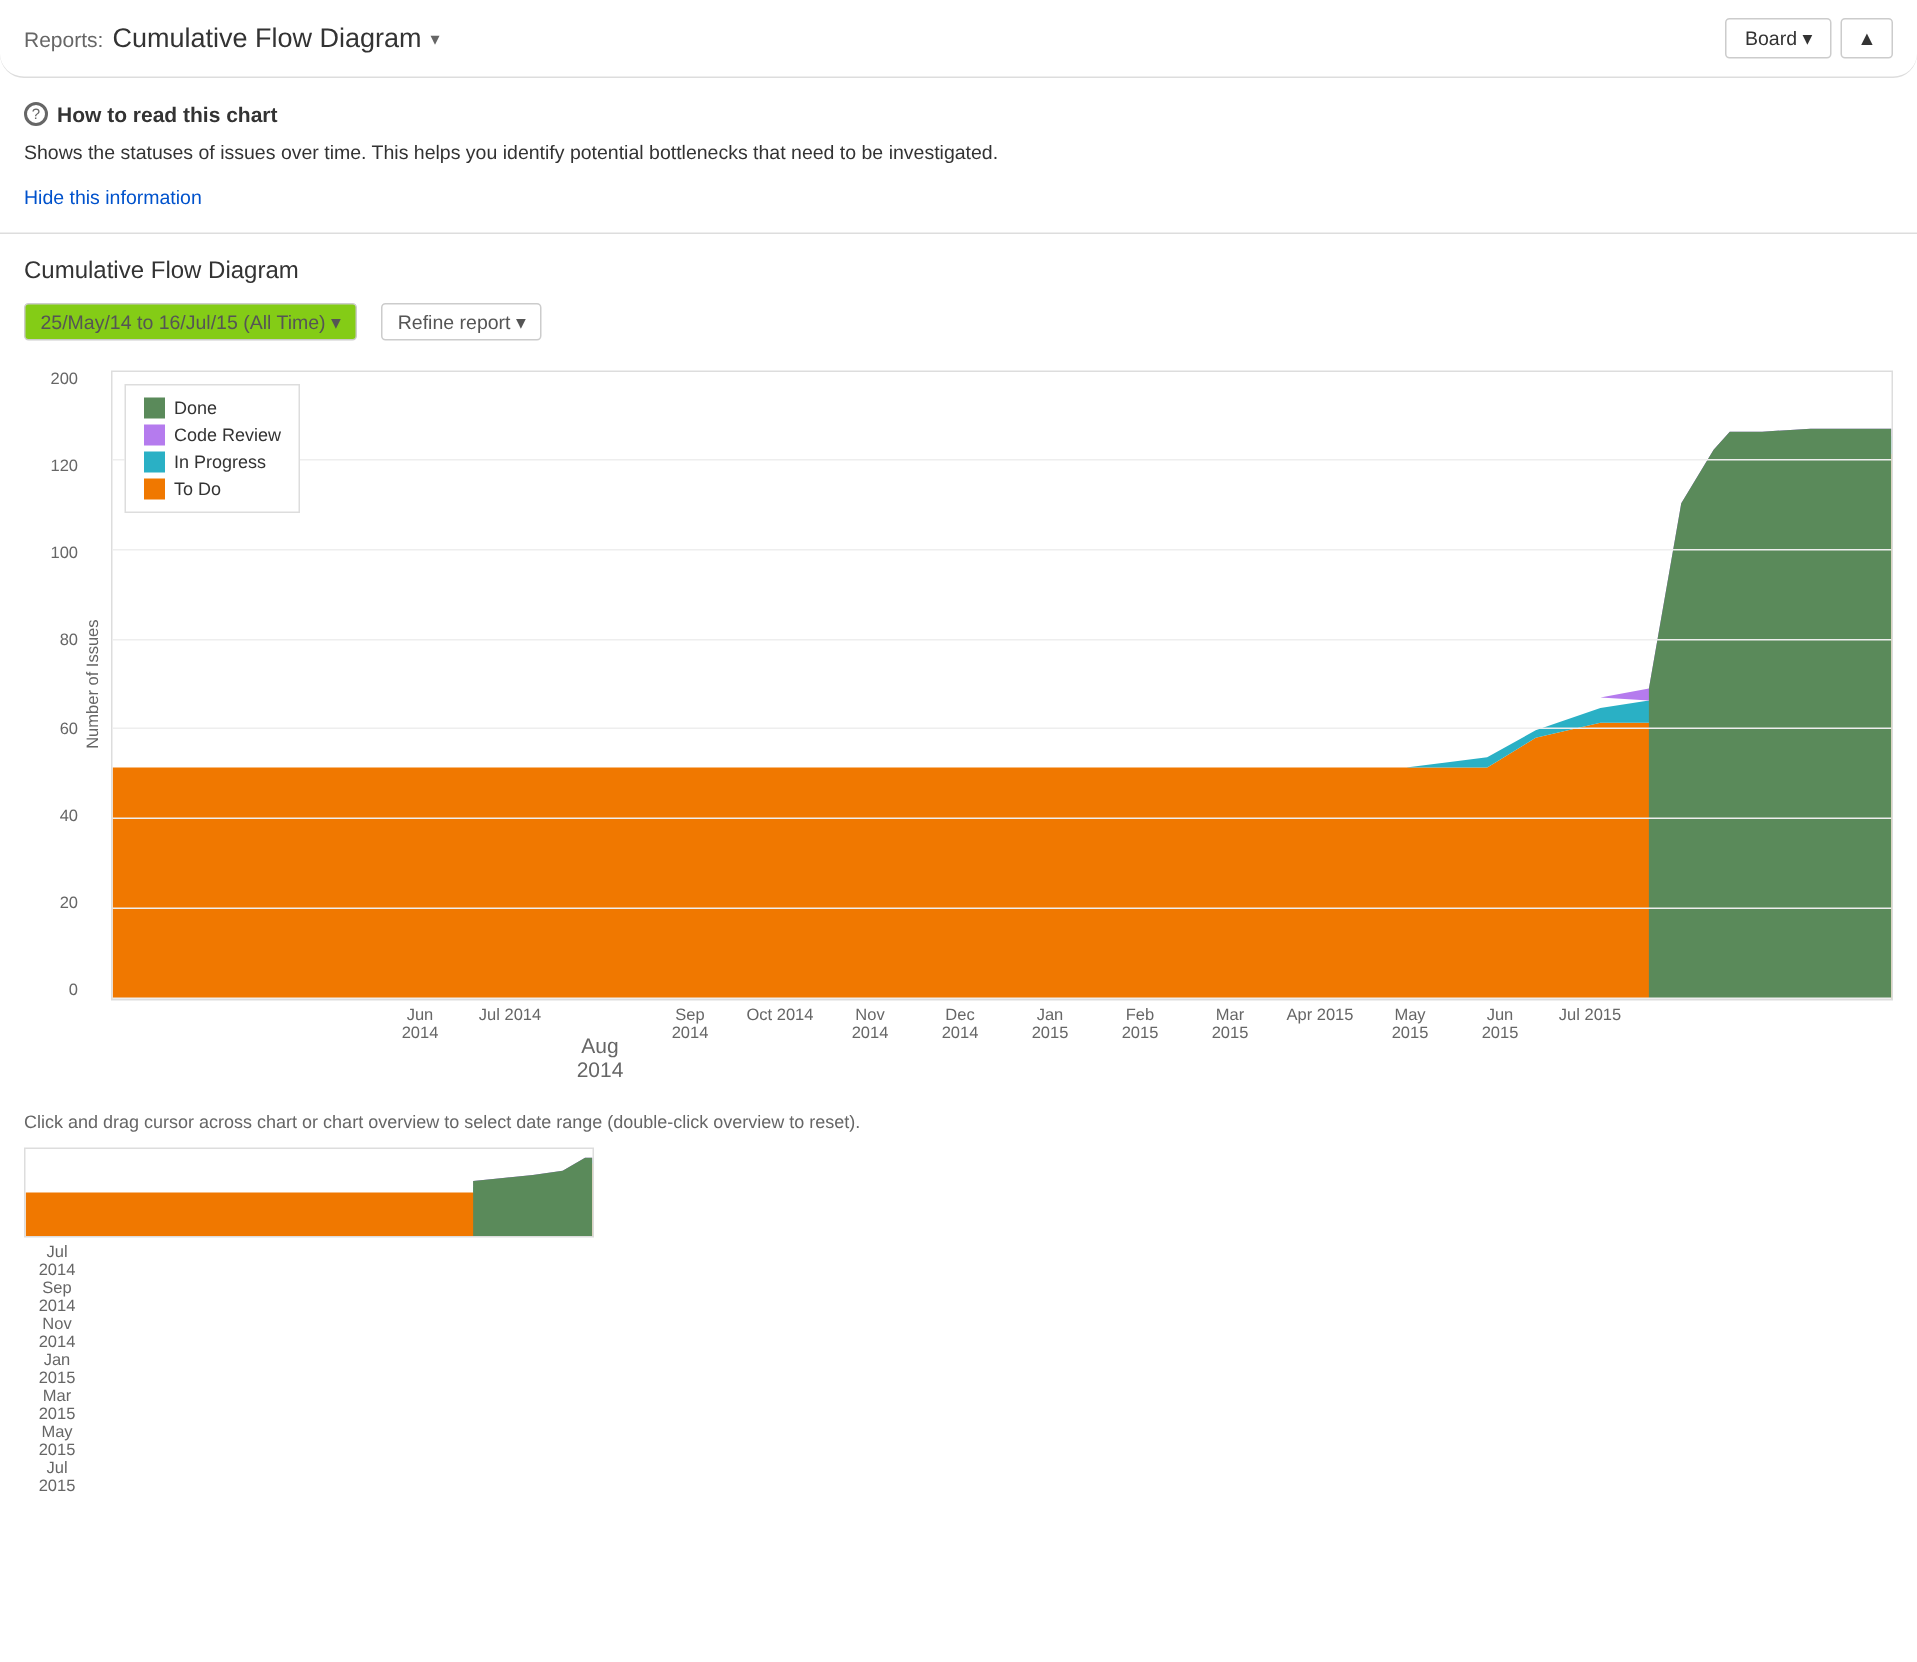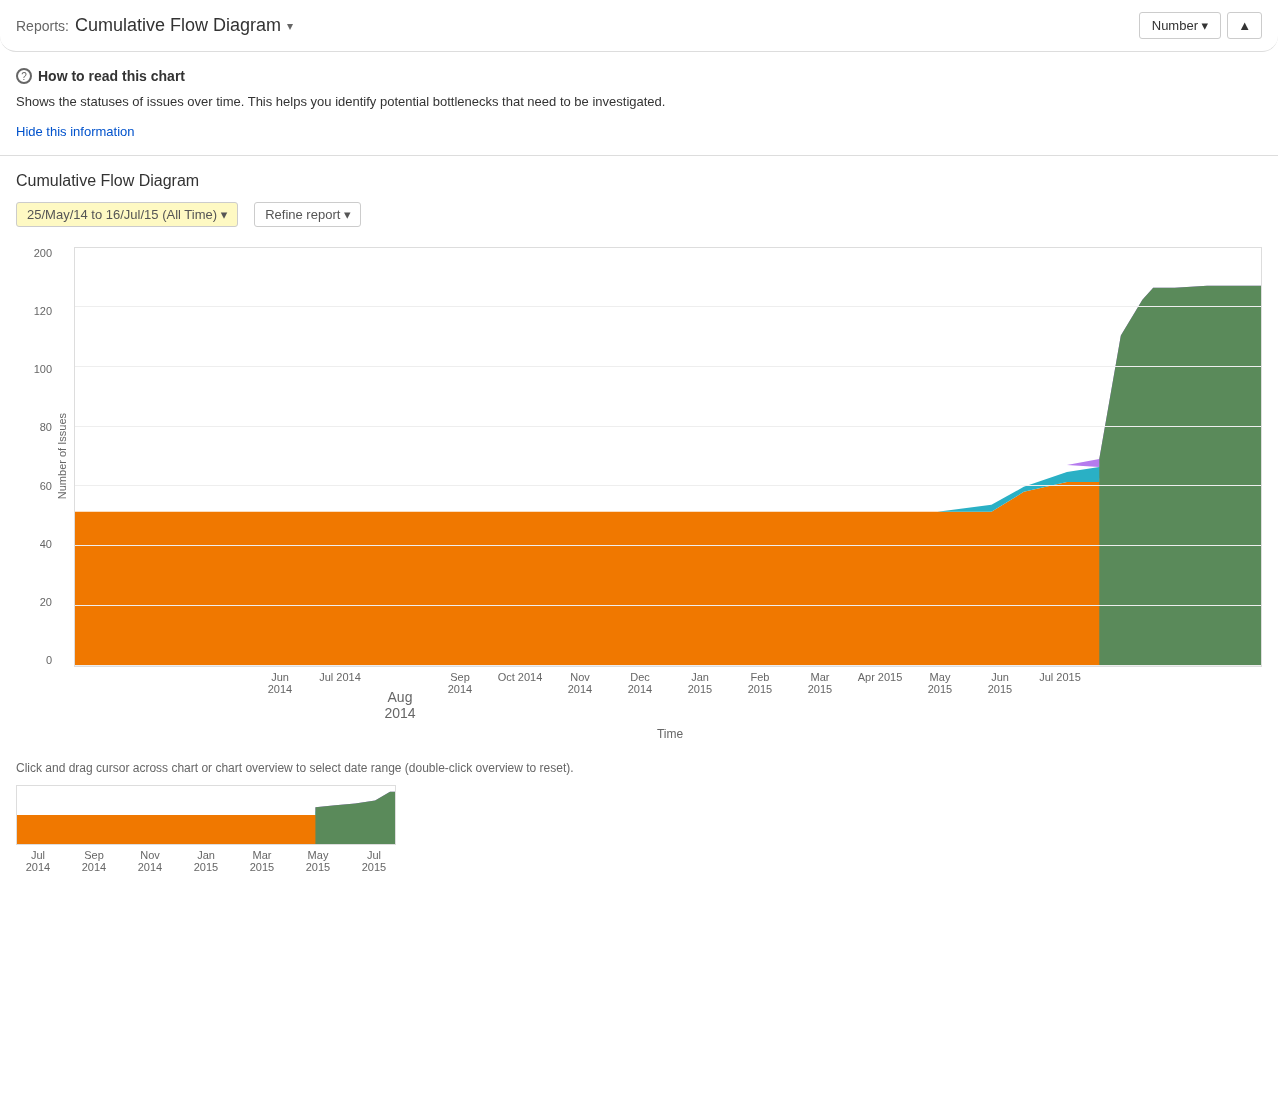--- a/index.html
+++ b/index.html
@@ -29,21 +29,21 @@
     .info-title { font-weight: 700; font-size: 14px; }
     .info-desc { font-size: 13px; color: #333; line-height: 1.5; margin-bottom: 12px; }
     .hide-link { color: #0052cc; text-decoration: none; font-size: 13px; cursor: pointer; }
     .divider { border: none; border-top: 1px solid #ddd; margin: 16px 0; }
 
     .chart-section { padding: 0 16px; }
     .chart-section-title { font-size: 16px; font-weight: 400; margin-bottom: 12px; }
 
     .controls-row { display: flex; align-items: center; gap: 16px; margin-bottom: 20px; }
     .date-range-btn {
-      border: 1px solid #ccc; background: #fef9c3; padding: 4px 10px;
+      border: 1px solid #ccc; background: #84cc16; padding: 4px 10px;
       font-size: 13px; cursor: pointer; border-radius: 3px; color: #555;
       display: flex; align-items: center; gap: 4px;
     }
     .refine-btn {
       border: 1px solid #ccc; background: #fff; padding: 4px 10px;
       font-size: 13px; cursor: pointer; border-radius: 3px; color: #555;
       display: flex; align-items: center; gap: 4px;
     }
     .main-chart-wrap { display: flex; gap: 0; }
 
@@ -65,35 +65,35 @@
     .legend-color { width: 14px; height: 14px; flex-shrink: 0; }
 
     .overview-section { padding: 0 16px; margin-top: 20px; }
     .overview-title { font-size: 14px; font-weight: 600; margin-bottom: 4px; }
     .overview-desc { font-size: 12px; color: #666; margin-bottom: 10px; }
     .overview-chart-wrap { width: 380px; }
     .overview-chart {
       height: 60px; border: 1px solid #ddd; position: relative; overflow: hidden;
       background: #fff;
     }
-    .overview-x-labels { display: flex; justify-content: space-between; margin-top: 4px; }
+    .overview-x-labels { display: flex; justify-content: space-between; margin-top: 4px; flex-direction: column; }
 
     svg.chart-svg { display: block; width: 100%; height: 100%; }
   </style>
 </head>
 <body>
 
 <div class="header-bar">
   <div class="header-left">
     <span class="header-reports">Reports:</span>
     <span class="header-title">Cumulative Flow Diagram</span>
     <span class="header-caret">▾</span>
   </div>
   <div class="header-right">
-    <button class="board-btn">Number ▾</button>
+    <button class="board-btn">Board ▾</button>
     <button class="collapse-btn">▲</button>
   </div>
 </div>
 
 <div class="info-section">
   <div class="info-title-row">
     <div class="info-icon">?</div>
     <span class="info-title">How to read this chart</span>
   </div>
   <p class="info-desc">Shows the statuses of issues over time. This helps you identify potential bottlenecks that need to be investigated.</p>
@@ -221,20 +221,38 @@
               1100,420
               1050,420
               1020,420
               1000,420
               990,420
               970,420
               950,420
             "></polygon>
           </svg>
 
+          <div class="legend">
+            <div class="legend-item">
+              <div class="legend-color" style="background:#5a8a5a;"></div>
+              <span>Done</span>
+            </div>
+            <div class="legend-item">
+              <div class="legend-color" style="background:#b57bee;"></div>
+              <span>Code Review</span>
+            </div>
+            <div class="legend-item">
+              <div class="legend-color" style="background:#2ab0c5;"></div>
+              <span>In Progress</span>
+            </div>
+            <div class="legend-item">
+              <div class="legend-color" style="background:#f07800;"></div>
+              <span>To Do</span>
+            </div>
+          </div>
         </div>
       </div>
 
       <div style="display:flex;margin-left:22px;">
         <div style="display:flex;justify-content:center;width:100%;margin-top:4px;">
           <div style="text-align:center;font-size:11px;color:#666;width:60px;">Jun<br>2014</div>
           <div style="text-align:center;font-size:11px;color:#666;width:60px;">Jul 2014</div>
           <div style="text-align:center;font-size:14px;color:#666;width:60px;margin-top:18px;">Aug<br>2014</div>
           <div style="text-align:center;font-size:11px;color:#666;width:60px;">Sep<br>2014</div>
           <div style="text-align:center;font-size:11px;color:#666;width:60px;">Oct 2014</div>
@@ -243,21 +261,20 @@
           <div style="text-align:center;font-size:11px;color:#666;width:60px;">Jan<br>2015</div>
           <div style="text-align:center;font-size:11px;color:#666;width:60px;">Feb<br>2015</div>
           <div style="text-align:center;font-size:11px;color:#666;width:60px;">Mar<br>2015</div>
           <div style="text-align:center;font-size:11px;color:#666;width:60px;">Apr 2015</div>
           <div style="text-align:center;font-size:11px;color:#666;width:60px;">May<br>2015</div>
           <div style="text-align:center;font-size:11px;color:#666;width:60px;">Jun<br>2015</div>
           <div style="text-align:center;font-size:11px;color:#666;width:60px;">Jul 2015</div>
         </div>
       </div>
 
-      <div style="text-align:center;font-size:12px;color:#666;margin-top:6px;margin-left:22px;">Time</div>
     </div>
   </div>
 </div>
 
 <div class="overview-section">
   <div class="overview-desc">Click and drag cursor across chart or chart overview to select date range (double-click overview to reset).</div>
   <div class="overview-chart-wrap">
     <div class="overview-chart">
       <svg viewBox="0 0 380 60" preserveAspectRatio="none" style="width:100%;height:100%;">
 

